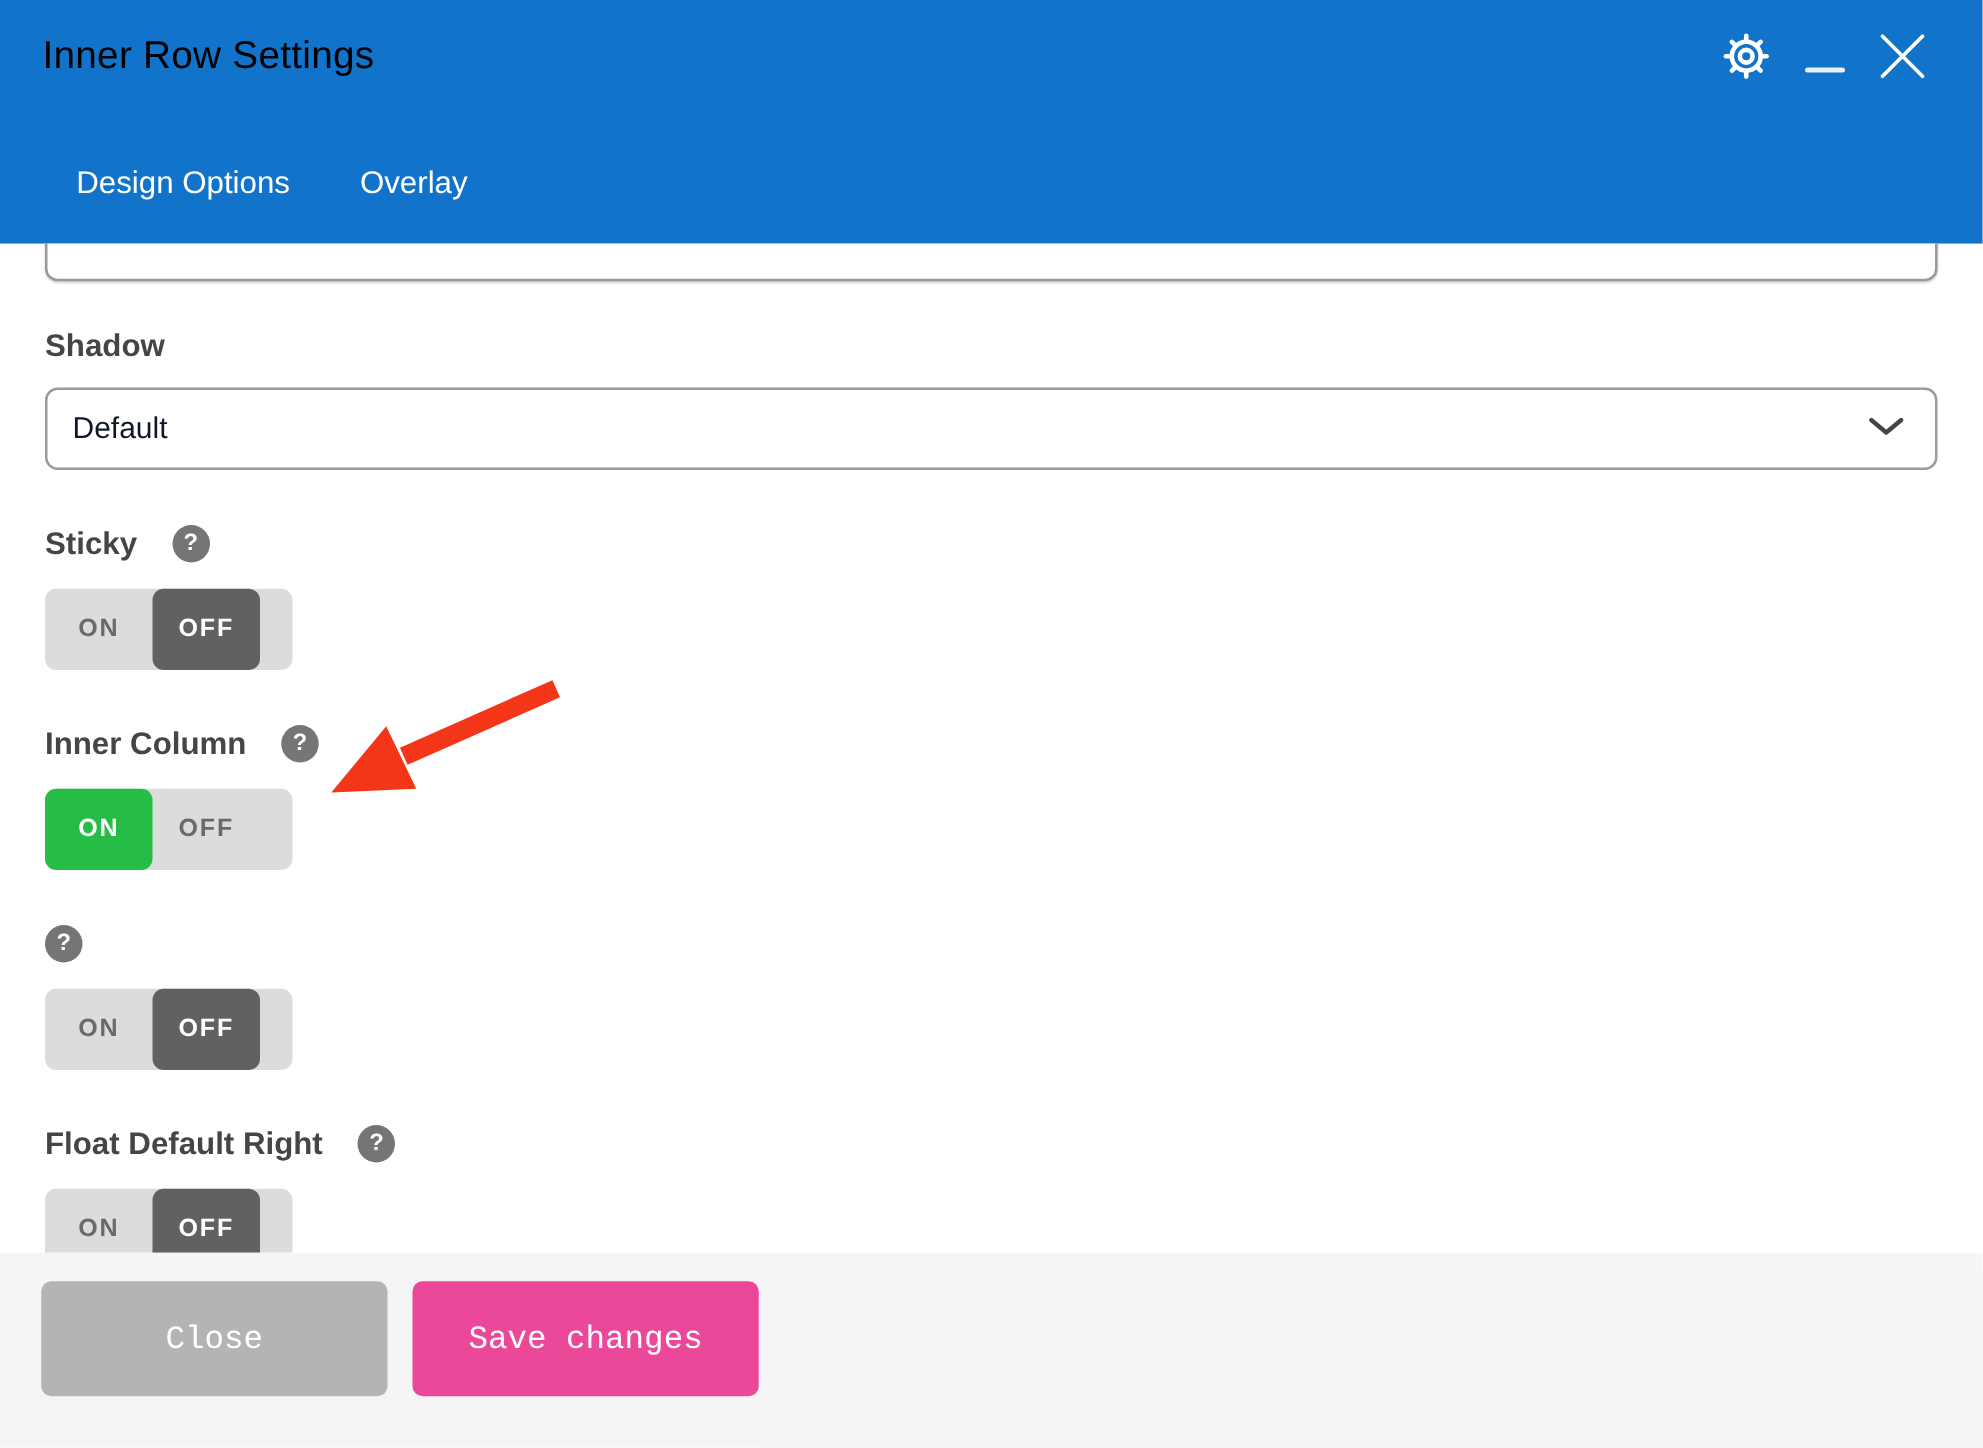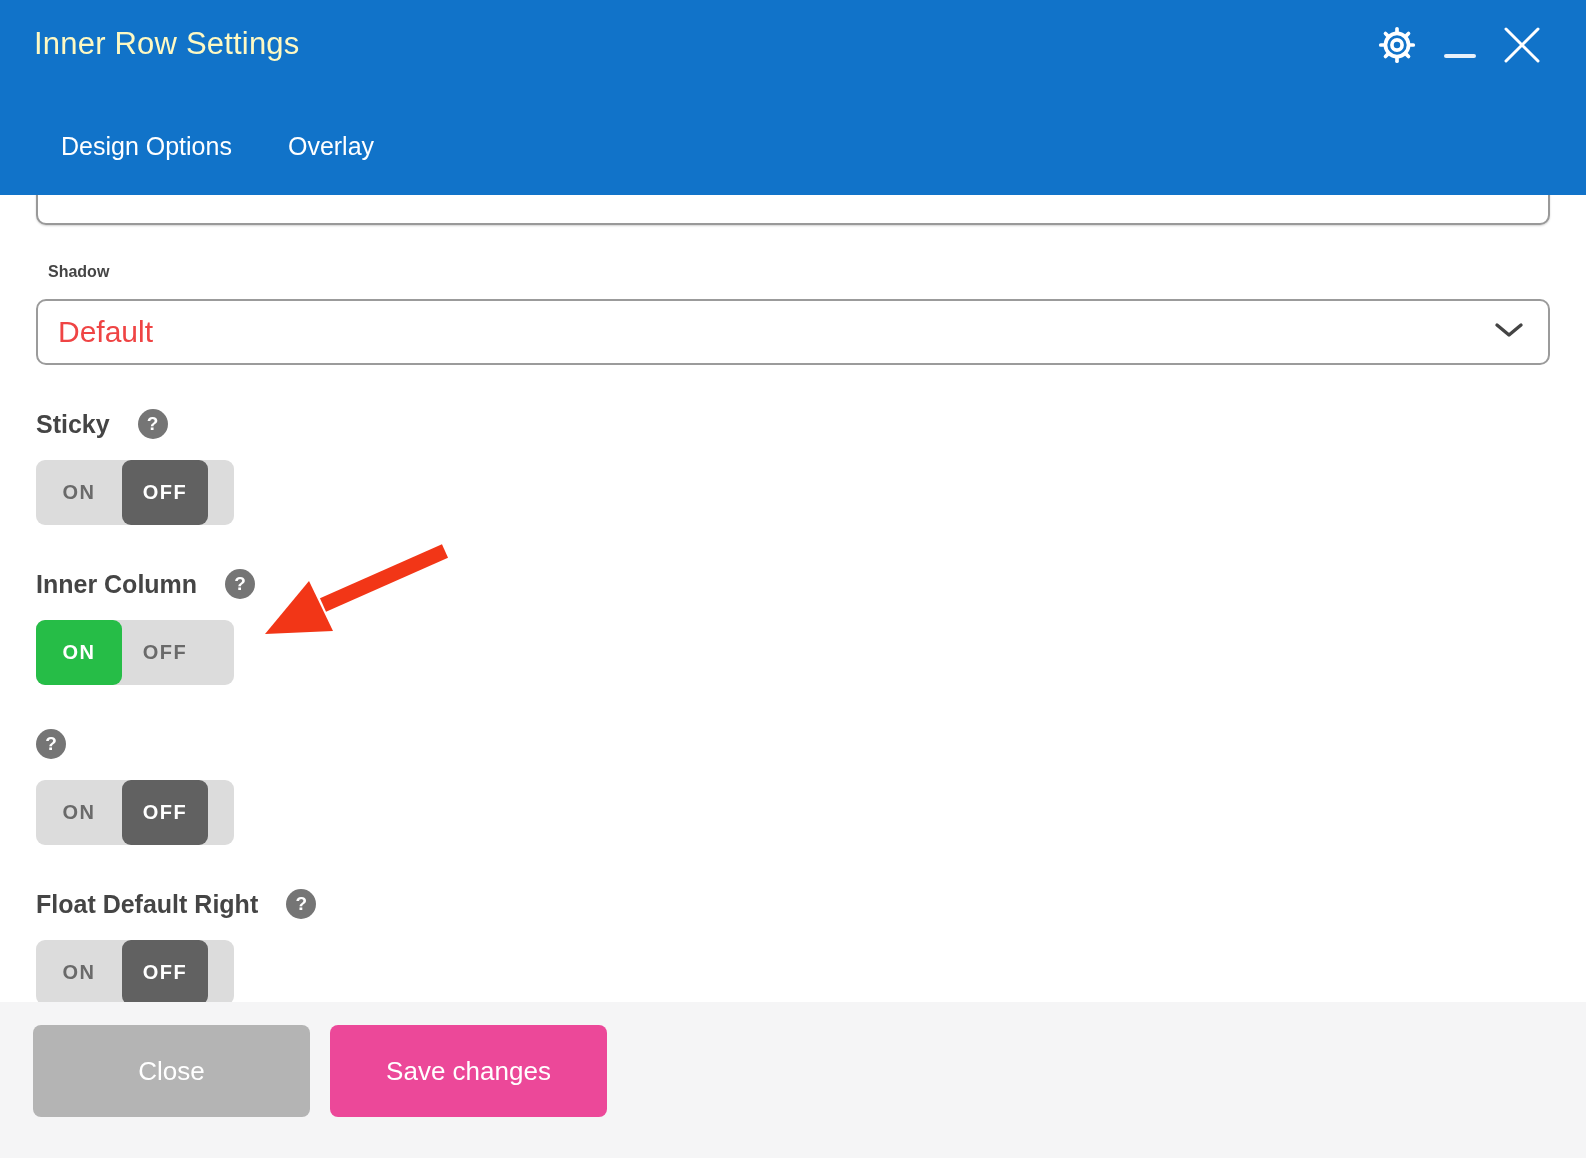--- a/index.html
+++ b/index.html
@@ -22,21 +22,21 @@
   .header {
     position: relative;
     height: 195px;
     background: #1173c9;
     flex: 0 0 auto;
   }
   .header-title {
     position: absolute;
     left: 34px;
     top: 26px;
-    color: #fef9c3;
+    color: #000000;
     font-size: 31px;
     font-weight: 500;
     letter-spacing: 0.2px;
   }
   .header-icons {
     position: absolute;
     right: 44px;
     top: 24px;
     display: flex;
     align-items: center;
@@ -81,38 +81,37 @@
   .partial-field {
     margin-top: -20px;
     height: 50px;
     border: 2px solid #999999;
     border-radius: 10px;
     background: #ffffff;
     box-shadow: 0 1px 2px rgba(0,0,0,0.18);
   }
   .field-label {
     margin-top: 38px;
-    font-size: 16px;
+    font-size: 25px;
     font-weight: 700;
     color: #454545;
-    margin-left: 12px;
   }
   .select {
     margin-top: 18px;
     height: 66px;
     border: 2px solid #9b9b9b;
     border-radius: 10px;
     display: flex;
     align-items: center;
     justify-content: space-between;
     padding: 0 24px 0 20px;
     background: #ffffff;
     cursor: pointer;
   }
-  .select-value { font-size: 30px; color: #ef4444; }
+  .select-value { font-size: 24px; color: #0f172a; }
 
   .section { margin-top: 44px; }
   .label-row { display: flex; align-items: center; gap: 28px; }
   .label-row .lbl {
     font-size: 25px;
     font-weight: 700;
     color: #454545;
   }
   .help {
     width: 30px;
@@ -172,20 +171,21 @@
 
   
   .footer {
     flex: 0 0 auto;
     height: 156px;
     background: #f5f5f6;
     display: flex;
     align-items: flex-start;
     gap: 20px;
     padding: 23px 0 0 33px;
+    font-family: Liberation Mono, monospace;
   }
   .btn {
     width: 277px;
     height: 92px;
     border: none;
     border-radius: 8px;
     font-family: inherit;
     font-size: 26px;
     color: #ffffff;
     display: flex;

